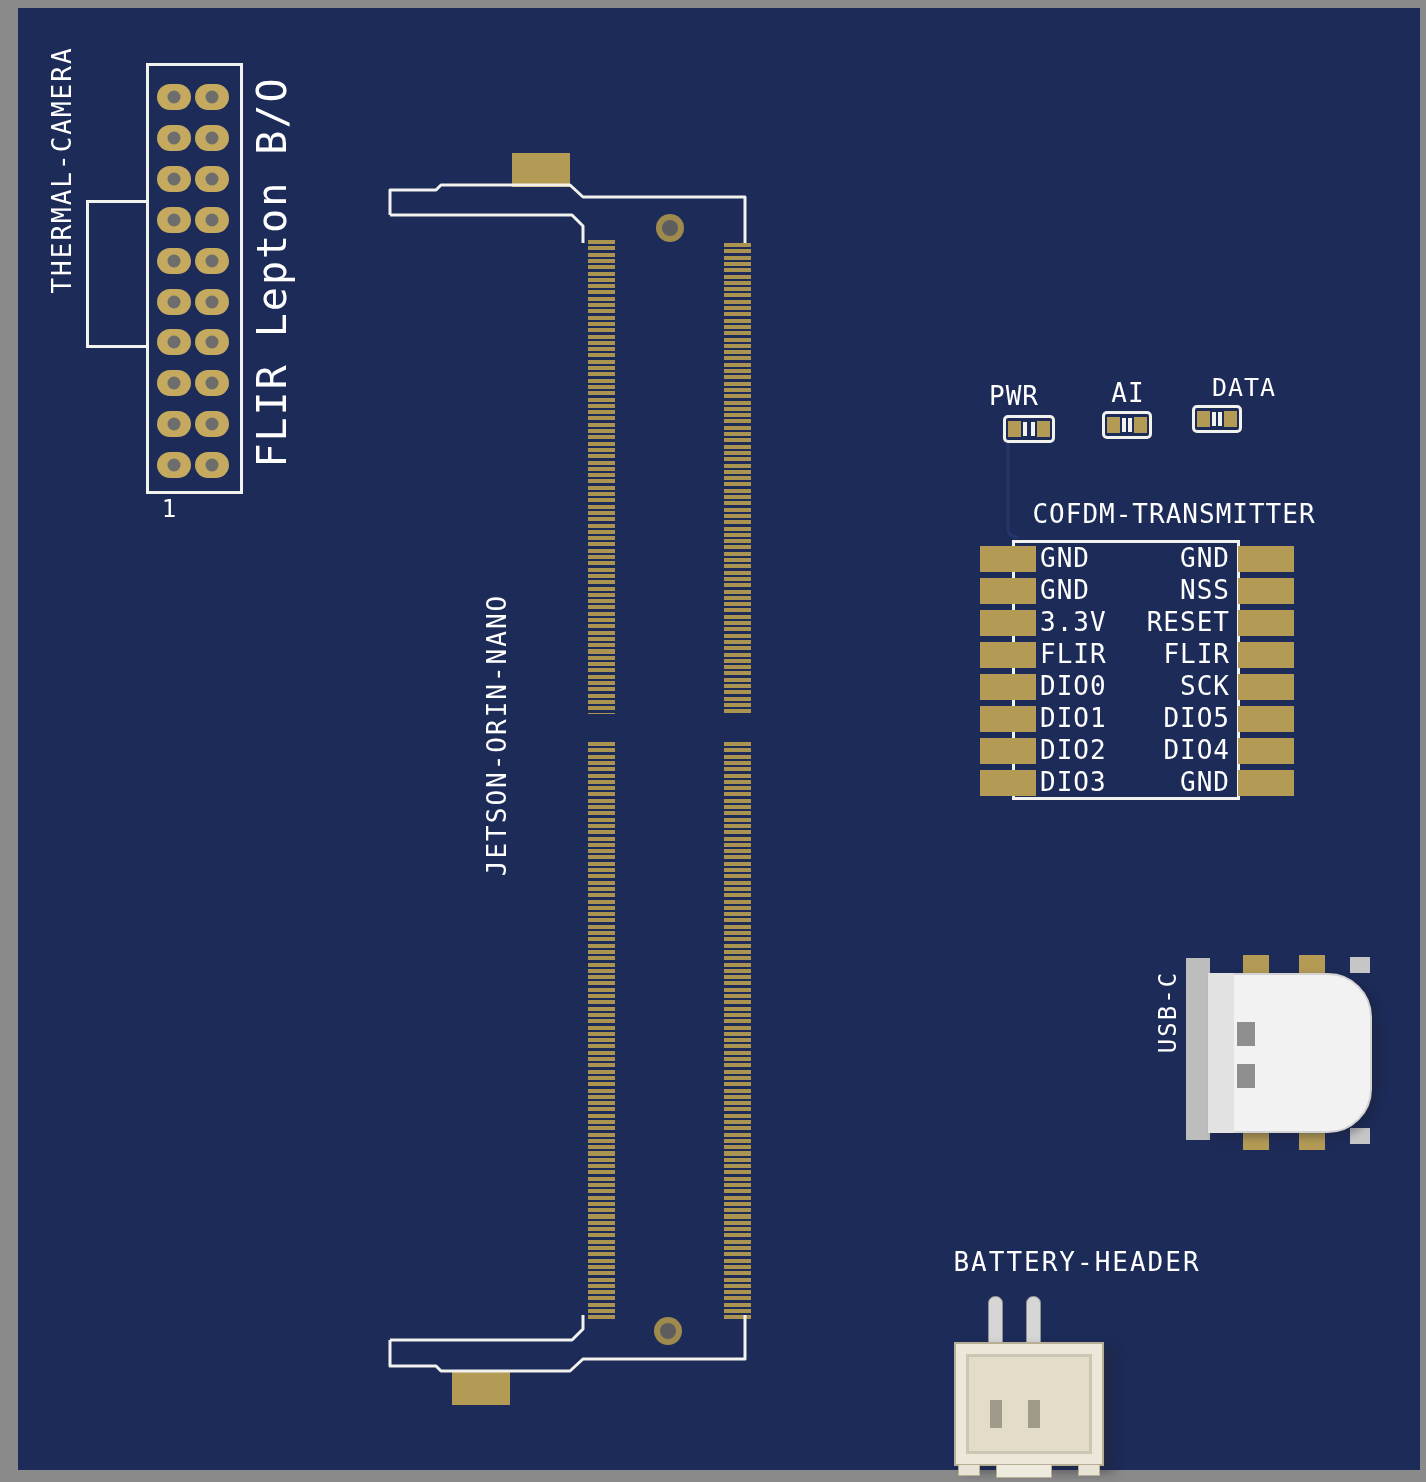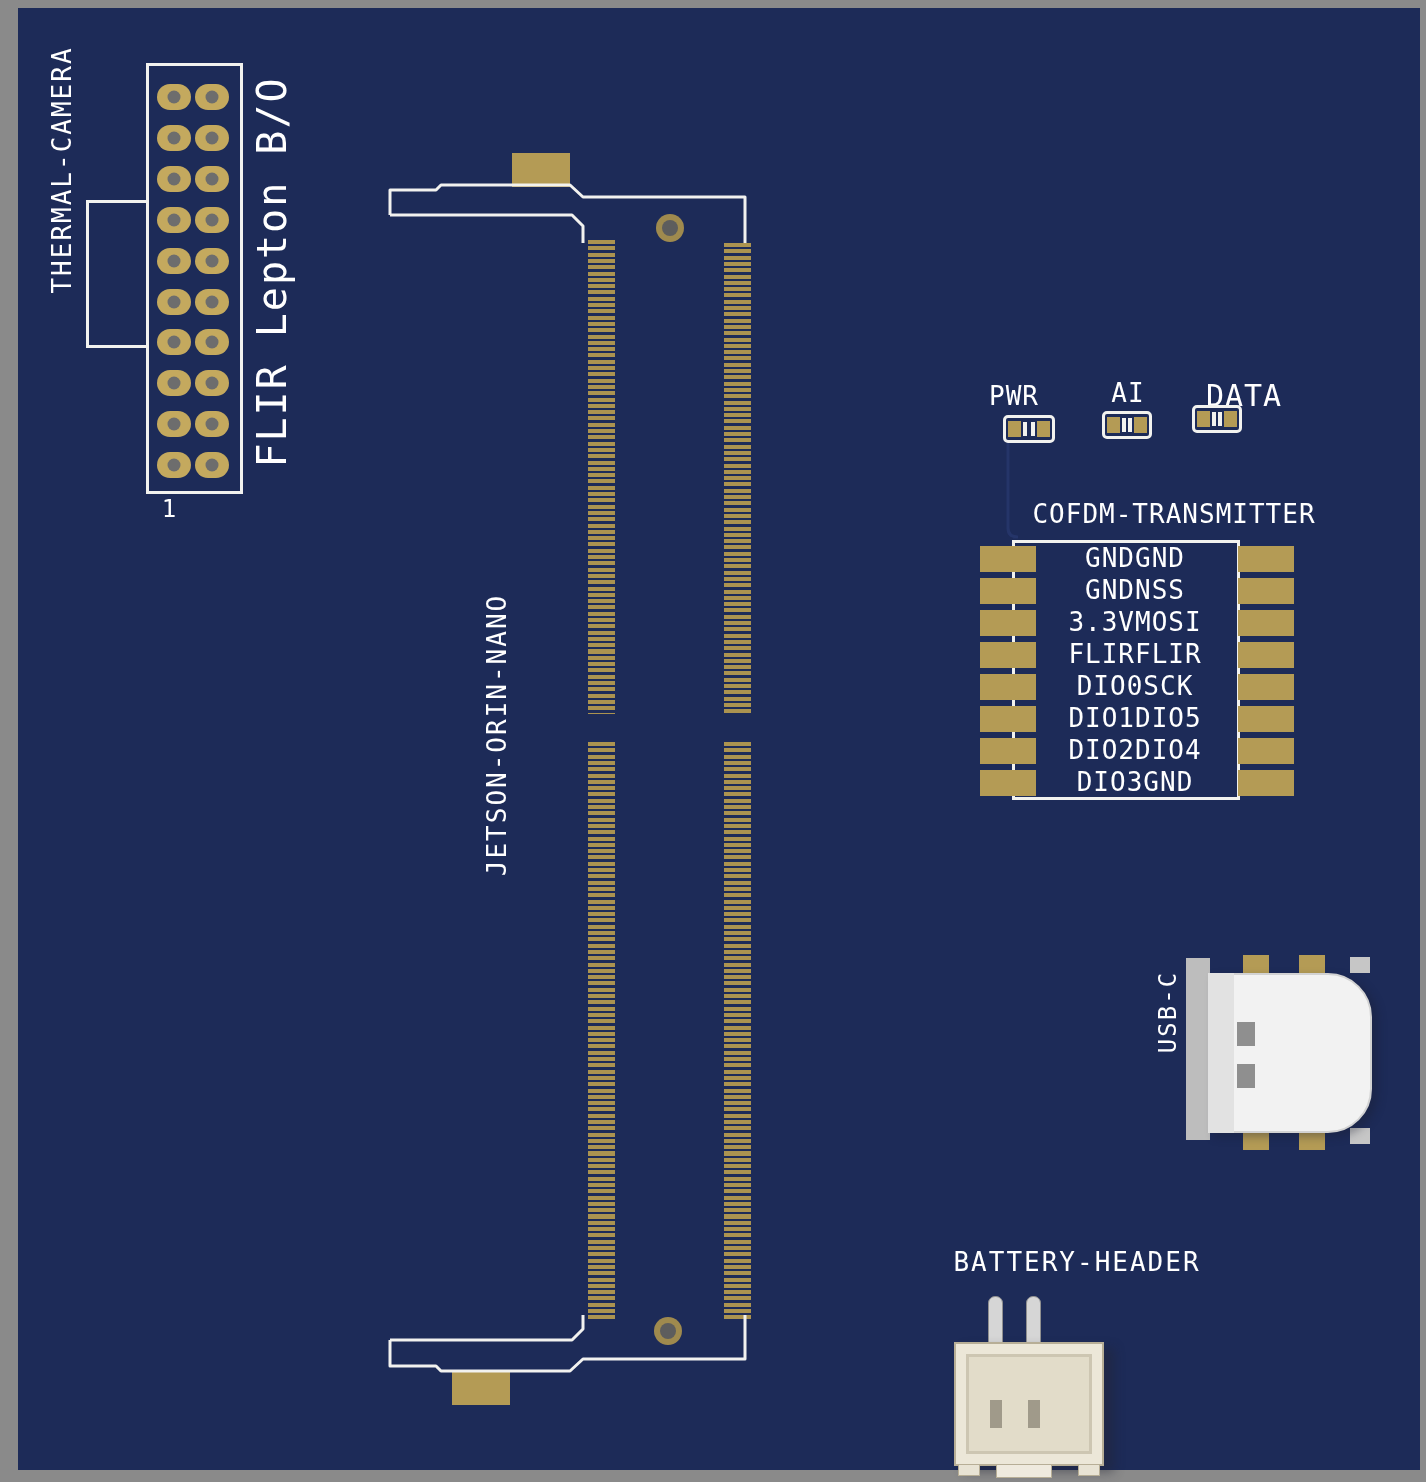--- a/index.html
+++ b/index.html
@@ -20,21 +20,21 @@
     position:absolute;width:27px;
     background:repeating-linear-gradient(to bottom,#ab9350 0px,#ab9350 4px,rgba(0,0,0,0) 4px,rgba(0,0,0,0) 6.3px);
   }
   .led{position:absolute;border:3px solid #f2f2ef;border-radius:5px;background:transparent}
   .led .pad{position:absolute;top:3px;bottom:3px;width:13px;background:#b49b55}
   .led .pad.l{left:2px}
   .led .pad.r{right:2px}
   .led .tick{position:absolute;top:4px;bottom:4px;width:4px;background:#f2f2ef}
   .led .tick.t1{left:17px}
   .led .tick.t2{right:17px}
-  .crow{display:flex;justify-content:center;align-items:center;height:32px;font-size:26px;color:#fff;letter-spacing:1px}
+  .crow{display:flex;justify-content:space-between;align-items:center;height:32px;font-size:26px;color:#fff;letter-spacing:1px}
   svg{position:absolute;left:0;top:0;pointer-events:none}
 </style>
 </head>
 <body>
 
 <div class="stage">
 
   <div class="pcb"></div>
 
   <div class="abs silk" style="left:146px;top:63px;width:97px;height:431px"></div>
@@ -131,21 +131,21 @@
     <g>
       <circle cx="668" cy="1331" r="14" fill="#9f8a4e"></circle>
       <circle cx="668" cy="1331" r="8" fill="#5d5d5d"></circle>
     </g>
   </svg>
 
   <div class="vtext silktext" style="left:497px;top:735px;font-size:26px;letter-spacing:2px">JETSON-ORIN-NANO</div>
 
   <div class="htext silktext" style="left:1014px;top:396px;font-size:26px;letter-spacing:1px">PWR</div>
   <div class="htext silktext" style="left:1128px;top:393px;font-size:26px;letter-spacing:1px">AI</div>
-  <div class="htext silktext" style="left:1244px;top:396px;font-size:30px;letter-spacing:1px">DATA</div>
+  <div class="htext silktext" style="left:1244px;top:387px;font-size:25px;letter-spacing:1px">DATA</div>
 
   <div class="led" style="left:1003px;top:415px;width:52px;height:28px">
     <div class="pad l"></div>
     <div class="pad r"></div>
     <div class="tick t1"></div>
     <div class="tick t2"></div>
   </div>
   <div class="led" style="left:1102px;top:411px;width:50px;height:28px">
     <div class="pad l"></div>
     <div class="pad r"></div>
@@ -185,21 +185,21 @@
     <div class="crow">
         <span>GND</span>
         <span>GND</span>
       </div>
     <div class="crow">
         <span>GND</span>
         <span>NSS</span>
       </div>
     <div class="crow">
         <span>3.3V</span>
-        <span>MOSI</span>
+        <span>RESET</span>
       </div>
     <div class="crow">
         <span>FLIR</span>
         <span>FLIR</span>
       </div>
     <div class="crow">
         <span>DIO0</span>
         <span>SCK</span>
       </div>
     <div class="crow">

